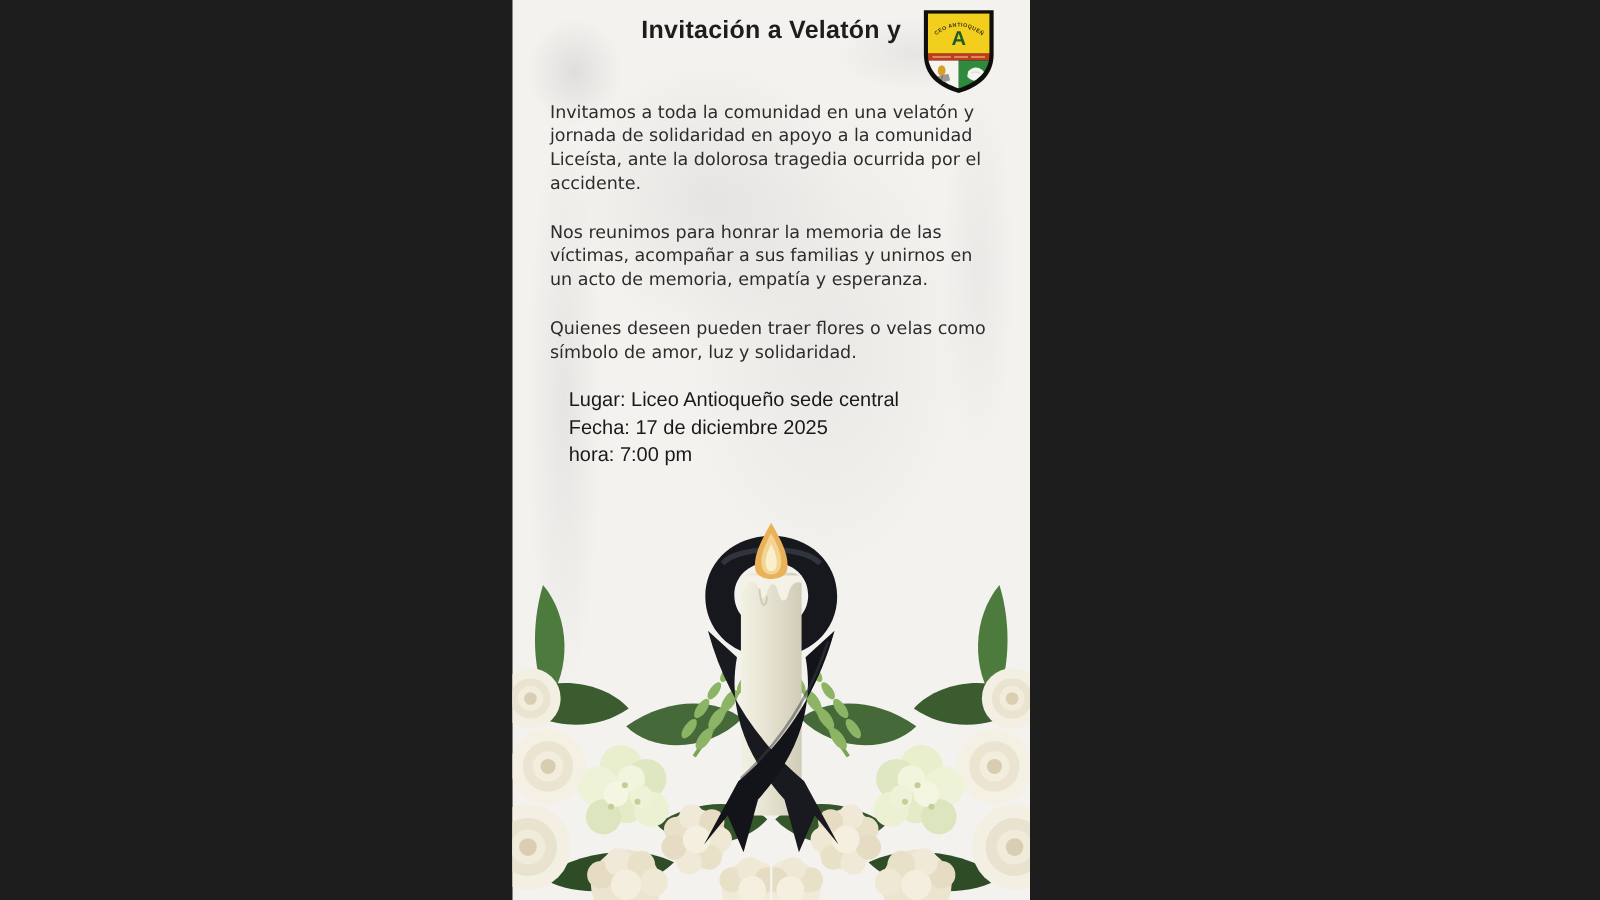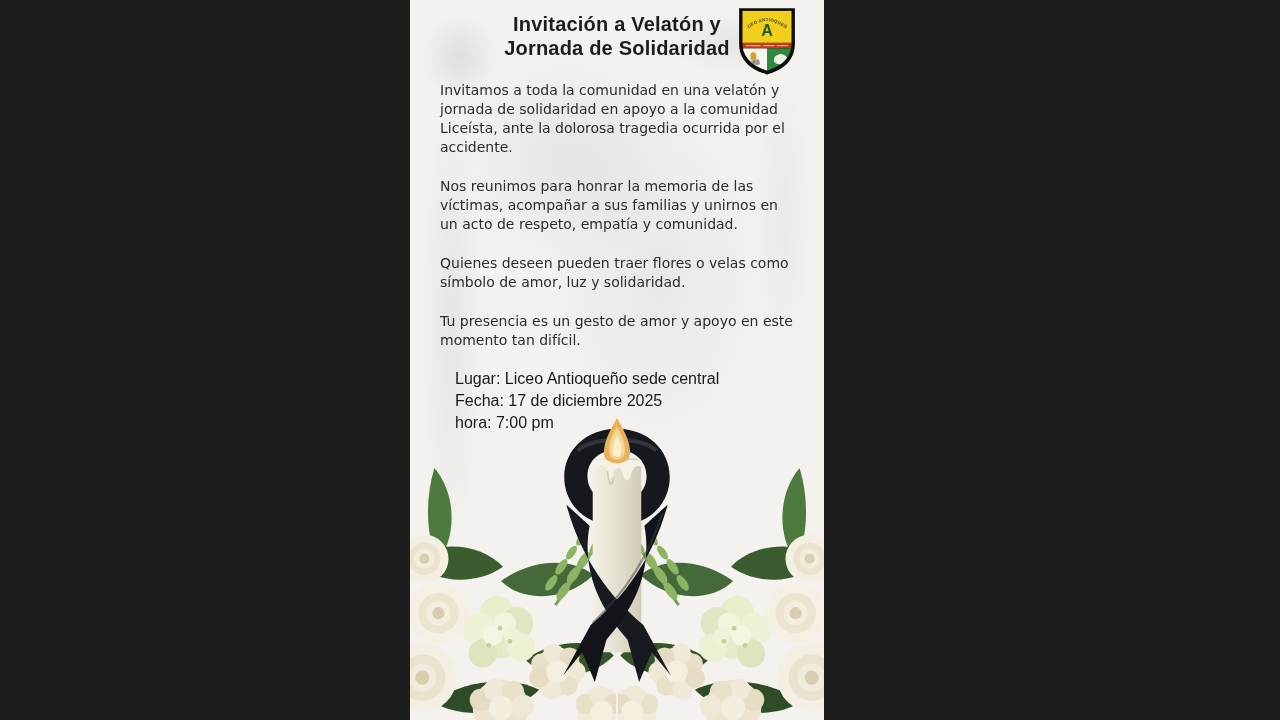--- a/index.html
+++ b/index.html
@@ -41,21 +41,20 @@
 </style>
 </head>
 <body>
 
 <div class="stage">
   <div class="flyer">
 
     <div class="header">
       <div class="title">
         <div>Invitación a Velatón y</div>
-        <div>Jornada de Solidaridad</div>
       </div>
       <svg class="logo" viewBox="0 0 100 112">
         <defs>
           <clipPath id="shieldClip">
             <path d="M10,7 H90 V58 C90,82 74,96 50,104 C26,96 10,82 10,58 Z"></path>
           </clipPath>
           <path id="crestArc" d="M 20,36 Q 50,12 80,36"></path>
         </defs>
         <path d="M5,3 H95 V60 C95,87 77,102 50,110 C23,102 5,87 5,60 Z" fill="#0e0e0c"></path>
         <g clip-path="url(#shieldClip)">
@@ -79,23 +78,22 @@
           </g>
         </g>
         <text font-size="7" fill="#3c3512" font-family="Liberation Sans, sans-serif" font-weight="bold" letter-spacing="0.5">
           <textPath href="#crestArc" startOffset="50%" text-anchor="middle">LICEO ANTIOQUEÑO</textPath>
         </text>
         <text x="50" y="48" text-anchor="middle" font-size="26" font-weight="bold" font-family="Liberation Sans, sans-serif" fill="#1e5b2a">A</text>
       </svg>
     </div>
 
     <p class="para first">Invitamos a toda la comunidad en una velatón y jornada de solidaridad en apoyo a la comunidad Liceísta, ante la dolorosa tragedia ocurrida por el accidente.</p>
-    <p class="para">Nos reunimos para honrar la memoria de las víctimas, acompañar a sus familias y unirnos en un acto de respeto, empatía y comunidad.</p>
+    <p class="para">Nos reunimos para honrar la memoria de las víctimas, acompañar a sus familias y unirnos en un acto de memoria, empatía y esperanza.</p>
     <p class="para">Quienes deseen pueden traer flores o velas como símbolo de amor, luz y solidaridad.</p>
-    <p class="para">Tu presencia es un gesto de amor y apoyo en este momento tan difícil.</p>
 
     <div class="details">
       <div>Lugar: Liceo Antioqueño sede central</div>
       <div>Fecha: 17 de diciembre 2025</div>
       <div>hora: 7:00 pm</div>
     </div>
 
     <svg class="memorial" viewBox="0 0 150 254" preserveAspectRatio="xMidYMid meet">
       <defs>
         <linearGradient id="candleGrad" x1="0" y1="0" x2="1" y2="0">

